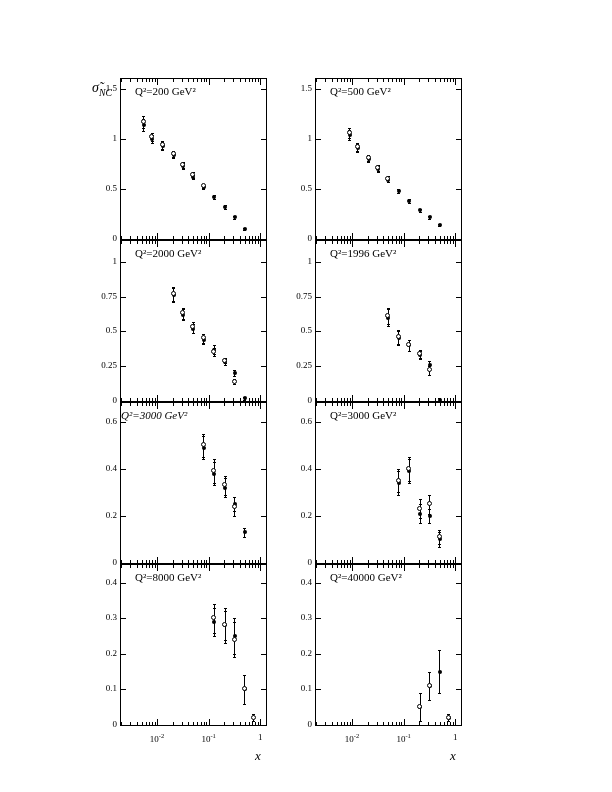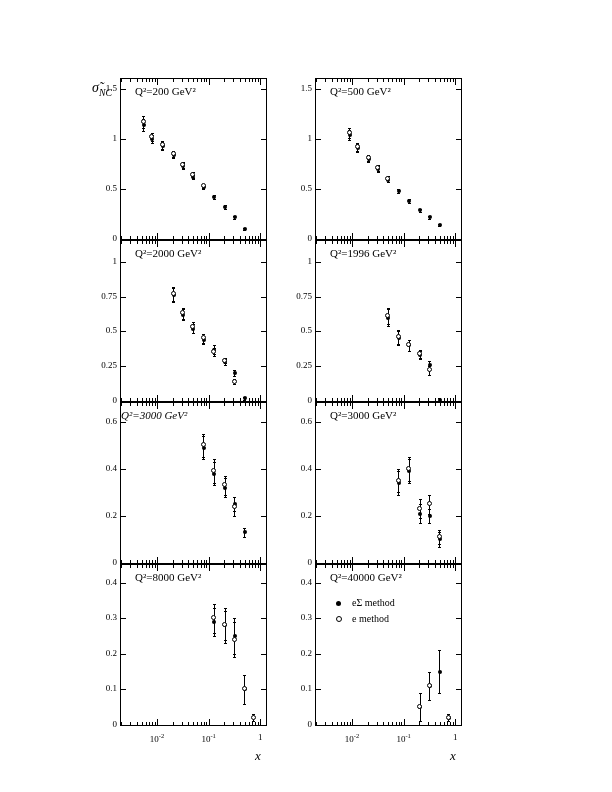--- a/index.html
+++ b/index.html
@@ -994,20 +994,16 @@
           <div class="errcap" style="left:104.18822452281856px;top:156.44444444444446px;"></div>
           <div class="pt open" style="left:104.18822452281856px;top:142.22222222222223px;"></div>
           <div class="err" style="left:113.61793164740091px;top:106.66666666666667px;height:28.444444444444443px;"></div>
           <div class="errcap" style="left:113.61793164740091px;top:106.66666666666667px;"></div>
           <div class="errcap" style="left:113.61793164740091px;top:135.11111111111111px;"></div>
           <div class="pt open" style="left:113.61793164740091px;top:120.88888888888889px;"></div>
           <div class="err" style="left:132.6861109813797px;top:149.33333333333334px;height:7.111111111111114px;"></div>
           <div class="errcap" style="left:132.6861109813797px;top:149.33333333333334px;"></div>
           <div class="errcap" style="left:132.6861109813797px;top:156.44444444444446px;"></div>
           <div class="pt open" style="left:132.6861109813797px;top:152.88888888888889px;"></div>
-          <div class="legend" style="left:14px;top:30px;">
-            <div class="row"><div class="mk"></div><span>eΣ method</span></div>
-            <div class="row"><div class="mk open"></div><span>e method</span></div>
-          </div>
         </div>
       </div>
     </div>
 </div>
 
 </body></html>

